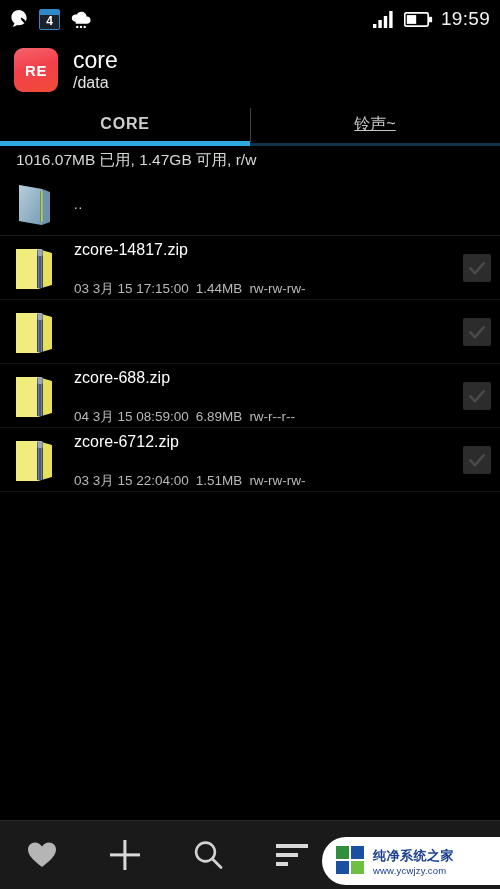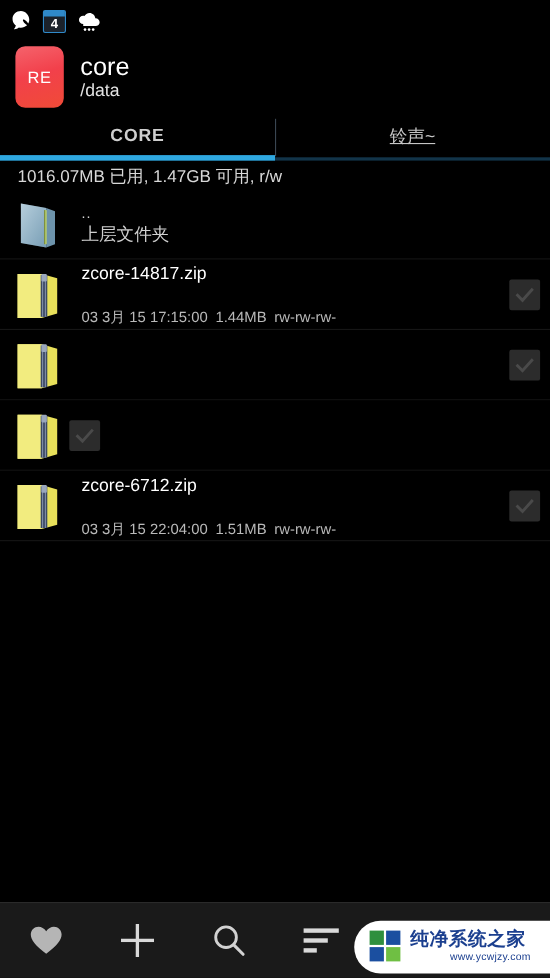--- a/index.html
+++ b/index.html
@@ -51,24 +51,24 @@
   .icon-batt { width: 30px; height: 17px; display:block; }
 
   
   .appbar {
     flex: 0 0 64px;
     display: flex; align-items: center;
     padding: 0 14px;
     background: #000;
   }
   .app-icon {
-    width: 44px; height: 56px; border-radius: 9px;
+    width: 44px; height: 44px; border-radius: 9px;
     background: linear-gradient(165deg,#f5636c 0%, #f2404b 45%, #f04b37 100%);
     display: flex; align-items: center; justify-content: center;
-    color: #fff; font-size: 15px; font-weight: normal; letter-spacing: .5px;
+    color: #fff; font-size: 15px; font-weight: bold; letter-spacing: .5px;
     flex: 0 0 44px;
     text-align: center;
   }
   .app-titles { margin-left: 15px; line-height: 1.08; }
   .app-title { color: #ffffff; font-size: 23px; font-weight: normal; }
   .app-sub  { color: #e2e2e2; font-size: 16px; margin-top: 1px; }
 
   
   .tabs {
     flex: 0 0 44px;
@@ -166,24 +166,24 @@
     display: flex; align-items: center;
     padding-left: 14px;
     overflow: hidden;
   }
   .wm-logo { width: 30px; height: 30px; flex: 0 0 30px; position: relative; }
   .wm-logo i {
     position: absolute; width: 13px; height: 13px; display:block;
   }
   .wm-txt { margin-left: 7px; line-height: 1; }
   .wm-title {
-    color: #1b3f8f; font-size: 17px; font-weight: bold; letter-spacing: .5px;
+    color: #1b3f8f; font-size: 13px; font-weight: bold; letter-spacing: .5px;
     font-family: "DejaVu Sans", sans-serif;
   }
-  .wm-url { color: #1b3f8f; font-size: 9.5px; margin-top: 3px; letter-spacing: .2px; margin-left: 36px; }
+  .wm-url { color: #1b3f8f; font-size: 9.5px; margin-top: 3px; letter-spacing: .2px; }
 </style>
 </head>
 <body>
 
 <div class="screen">
 
   <div class="statusbar">
     <div class="sb-left">
       <span class="icon-q">
         <svg viewBox="0 0 24 24" width="22" height="22">
@@ -195,20 +195,38 @@
         <span>4</span>
       </span>
       <span class="icon-cloud">
         <svg viewBox="0 0 26 22" width="24" height="21">
           <path d="M7.2 13.5c-2.3 0-4.2-1.8-4.2-4s1.9-4 4.2-4c.4 0 .8.1 1.2.2C9.3 3.9 11.2 2.6 13.4 2.6c3 0 5.5 2.3 5.7 5.2h.3c2.2 0 4 1.7 4 3.9s-1.8 3.8-4 3.8H7.2z" fill="#ffffff"></path>
           <circle cx="9" cy="19" r="1.3" fill="#ffffff"></circle>
           <circle cx="13" cy="19" r="1.3" fill="#ffffff"></circle>
           <circle cx="17" cy="19" r="1.3" fill="#ffffff"></circle>
         </svg>
       </span>
+    </div>
+    <div class="sb-right">
+      <span class="icon-signal">
+        <svg viewBox="0 0 24 18" width="24" height="18">
+          <rect x="0" y="14" width="3.4" height="4" fill="#ffffff"></rect>
+          <rect x="5.4" y="10" width="3.4" height="8" fill="#ffffff"></rect>
+          <rect x="10.8" y="6" width="3.4" height="12" fill="#ffffff"></rect>
+          <rect x="16.2" y="1" width="3.4" height="17" fill="#ffffff"></rect>
+        </svg>
+      </span>
+      <span class="icon-batt">
+        <svg viewBox="0 0 32 17" width="30" height="17">
+          <rect x="0.8" y="1.5" width="25" height="14" rx="1.6" fill="none" stroke="#ffffff" stroke-width="1.8"></rect>
+          <rect x="26.6" y="5.5" width="3.4" height="6" rx="1" fill="#ffffff"></rect>
+          <rect x="3" y="3.8" width="10" height="9.4" fill="#ffffff"></rect>
+        </svg>
+      </span>
+      <span class="sb-clock">19:59</span>
     </div>
   </div>
 
   <div class="appbar">
     <div class="app-icon">RE</div>
     <div class="app-titles">
       <div class="app-title">core</div>
       <div class="app-sub">/data</div>
     </div>
   </div>
@@ -235,21 +253,20 @@
           <defs>
             <linearGradient id="g1" x1="0" y1="0" x2="1" y2="1">
               <stop offset="0" stop-color="#ffffff"></stop>
               <stop offset="1" stop-color="#4d7490"></stop>
             </linearGradient>
           </defs>
         </svg>
       </div>
       <div class="row-text">
         <div class="row-name small">..</div>
-        <div class="row-meta" style="font-size:16px;color:#d0d0d0;margin-top:4px;">上层文件夹</div>
       </div>
     </div>
 
     <div class="row">
       <div class="row-ico">
         <svg class="folder-ico" viewBox="0 0 44 46">
           <path d="M4 4 L26 4 L26 44 L4 44 Z" fill="#efe96a"></path>
           <path d="M26 4 L40 8 L40 40 L26 44 Z" fill="#e8e05a"></path>
           <path d="M4 4 L26 4 L26 44 L4 44 Z" fill="#f2ec7f"></path>
           <rect x="25" y="5" width="6" height="38" fill="#3b4a63"></rect>
@@ -301,20 +318,26 @@
         <svg class="folder-ico" viewBox="0 0 44 46">
           <path d="M4 4 L26 4 L26 44 L4 44 Z" fill="#efe96a"></path>
           <path d="M26 4 L40 8 L40 40 L26 44 Z" fill="#e8e05a"></path>
           <path d="M4 4 L26 4 L26 44 L4 44 Z" fill="#f2ec7f"></path>
           <rect x="25" y="5" width="6" height="38" fill="#3b4a63"></rect>
           <rect x="26.2" y="5" width="3.6" height="38" fill="#7e8ca6"></rect>
           <rect x="27.4" y="5" width="1.2" height="38" fill="#2b3750"></rect>
           <rect x="25.6" y="4" width="5" height="7" rx="1" fill="#9aa7bd"></rect>
         </svg>
       </div>
+      <div class="row-text">
+        <div class="row-name">zcore-688.zip</div>
+        <div class="row-meta">
+          <span>04 3月 15 08:59:00</span><span class="gap"></span><span>6.89MB</span><span class="gap"></span><span>rw-r--r--</span>
+        </div>
+      </div>
       <div class="row-check">
         <div class="checkbox">
           <svg viewBox="0 0 20 20">
               <path d="M3.5 10.5 L8 15 L16.5 5.5" fill="none" stroke="#4a4a4a" stroke-width="2.6" stroke-linecap="square"></path>
             </svg>
         </div>
       </div>
     </div>
 
     <div class="row">

